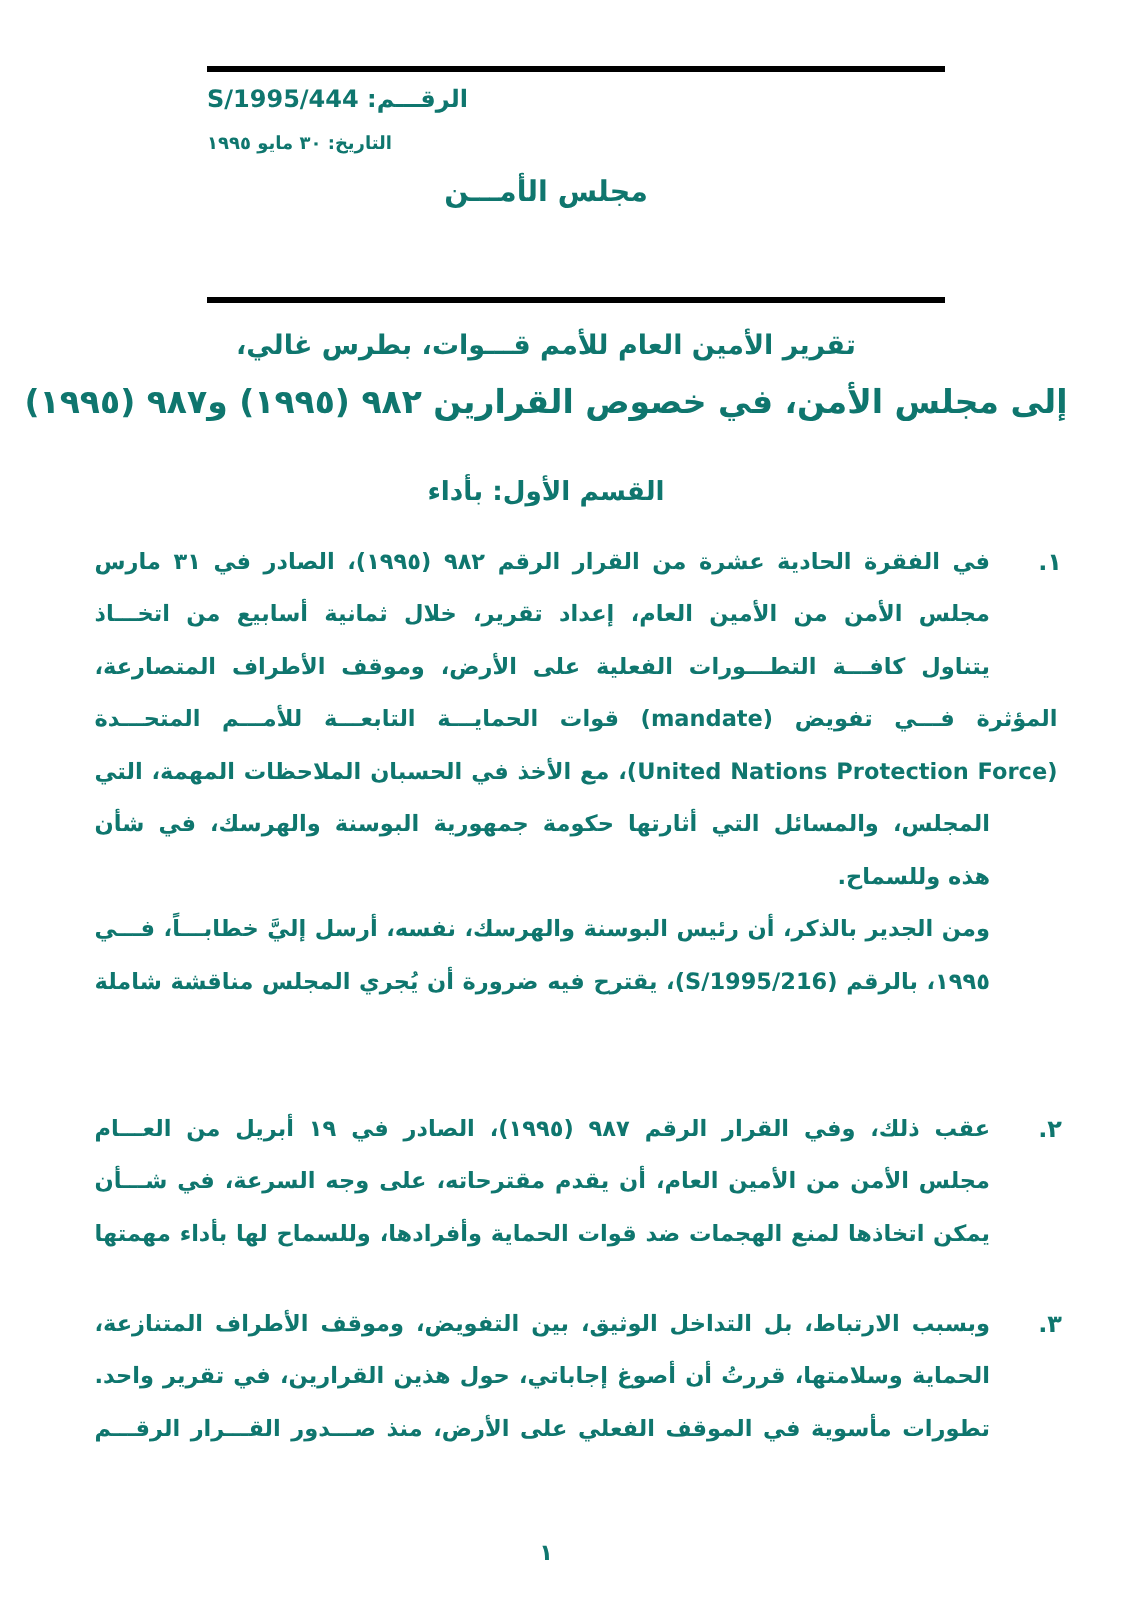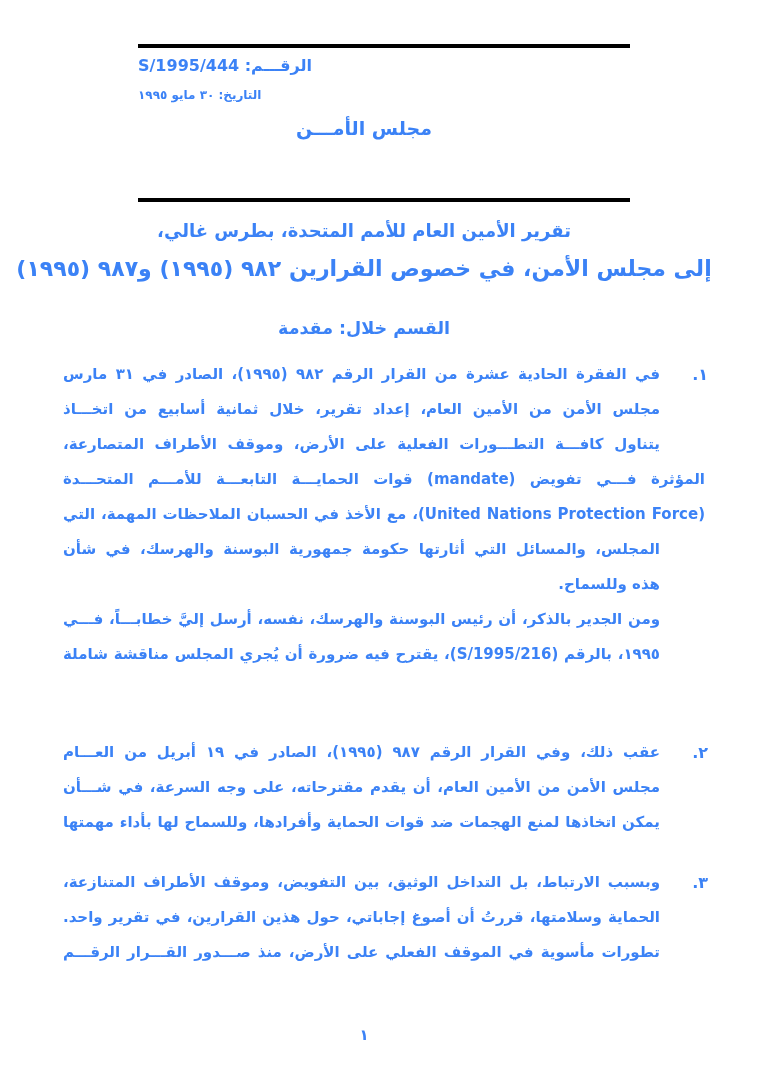--- a/index.html
+++ b/index.html
@@ -2,21 +2,21 @@
 <html lang="ar"><head>
 <meta charset="utf-8">
 <style>
   html,body{margin:0;padding:0;background:#e8e8e8;}
   .page{
     position:relative;
     width:758px;height:1078px;
     background:#ffffff;
     overflow:hidden;
     font-family:"DejaVu Sans",sans-serif;
-    color:#3b82f6;
+    color:#0f766e;
     font-weight:700;
   }
   .rule{position:absolute;left:138px;width:492px;height:4px;background:#000;}
   .rule-top{top:44px;}
   .rule-mid{top:198px;}
   .hdr-line{position:absolute;left:138px;direction:rtl;text-align:left;font-size:16px;white-space:nowrap;}
   .doc-number{top:56px;}
   .doc-date{top:88px;font-size:12px;}
   .centered{position:absolute;left:0;width:728px;text-align:center;direction:rtl;}
   .organ{top:117px;font-size:19px;letter-spacing:.3px;}
@@ -51,24 +51,24 @@
 <div class="page">
 
   <div class="rule rule-top"></div>
 
   <div class="hdr-line doc-number">الرقـــم: S/1995/444</div>
   <div class="hdr-line doc-date">التاريخ: ٣٠ مايو ١٩٩٥</div>
   <div class="centered organ">مجلس الأمـــن</div>
 
   <div class="rule rule-mid"></div>
 
-  <div class="centered title1">تقرير الأمين العام للأمم المتحدة، بطرس غالي،</div>
+  <div class="centered title1">تقرير الأمين العام للأمم قـــوات، بطرس غالي،</div>
   <div class="centered title2">إلى مجلس الأمن، في خصوص القرارين ٩٨٢ (١٩٩٥) و٩٨٧ (١٩٩٥)</div>
 
-  <div class="centered section">القسم خلال: مقدمة</div>
+  <div class="centered section">القسم الأول: بأداء</div>
 
   <div class="pnum n1">١.</div>
   <div class="para p1">
     <div class="bline">في الفقرة الحادية عشرة من القرار الرقم ٩٨٢ (١٩٩٥)، الصادر في ٣١ مارس ١٩٩٥، طلب</div>
     <div class="bline">مجلس الأمن من الأمين العام، إعداد تقرير، خلال ثمانية أسابيع من اتخـــاذ القـــرار المذكـــور،</div>
     <div class="bline">يتناول كافـــة التطـــورات الفعلية على الأرض، وموقف الأطراف المتصارعة، والظروف الأخرى</div>
     <div class="bline extend">المؤثرة فـــي تفويض (mandate) قوات الحمايـــة التابعـــة للأمـــم المتحـــدة (UNPROFOR)</div>
     <div class="bline extend">(United Nations Protection Force)، مع الأخذ في الحسبان الملاحظات المهمة، التي أبداها أعضاء</div>
     <div class="bline">المجلس، والمسائل التي أثارتها حكومة جمهورية البوسنة والهرسك، في شأن تنفيـــذ تفويـــض</div>
     <div class="bline end">هذه وللسماح.</div>

